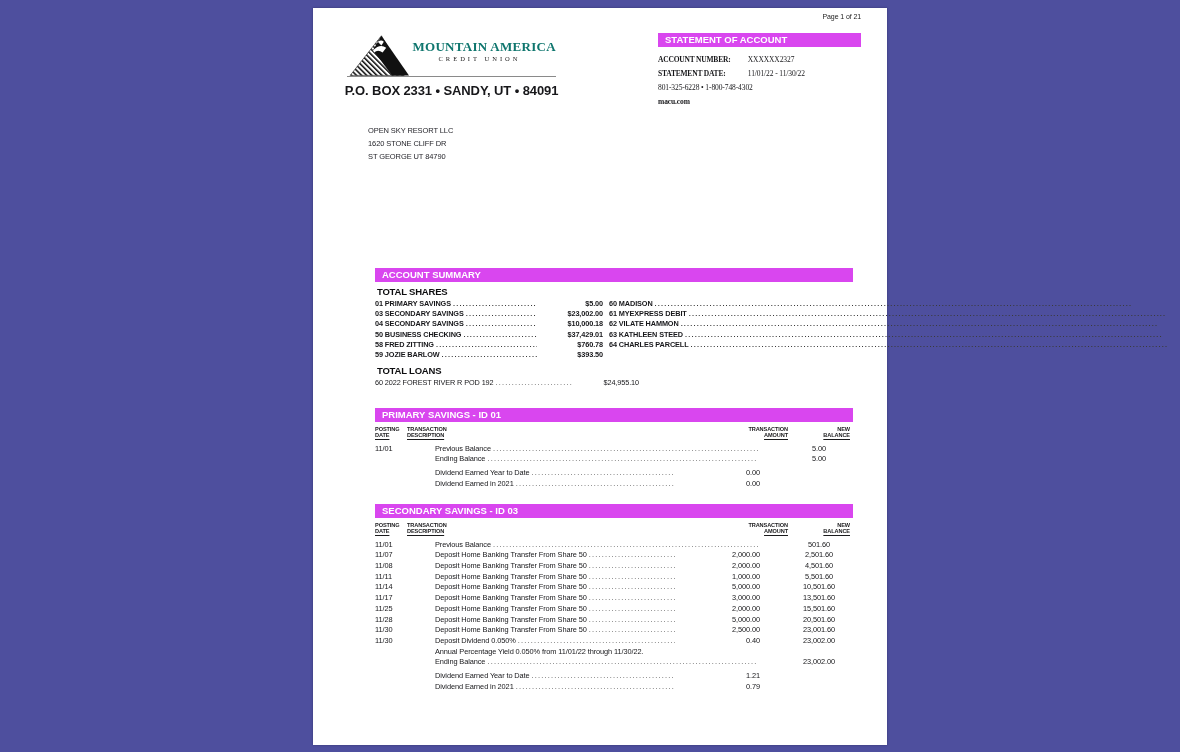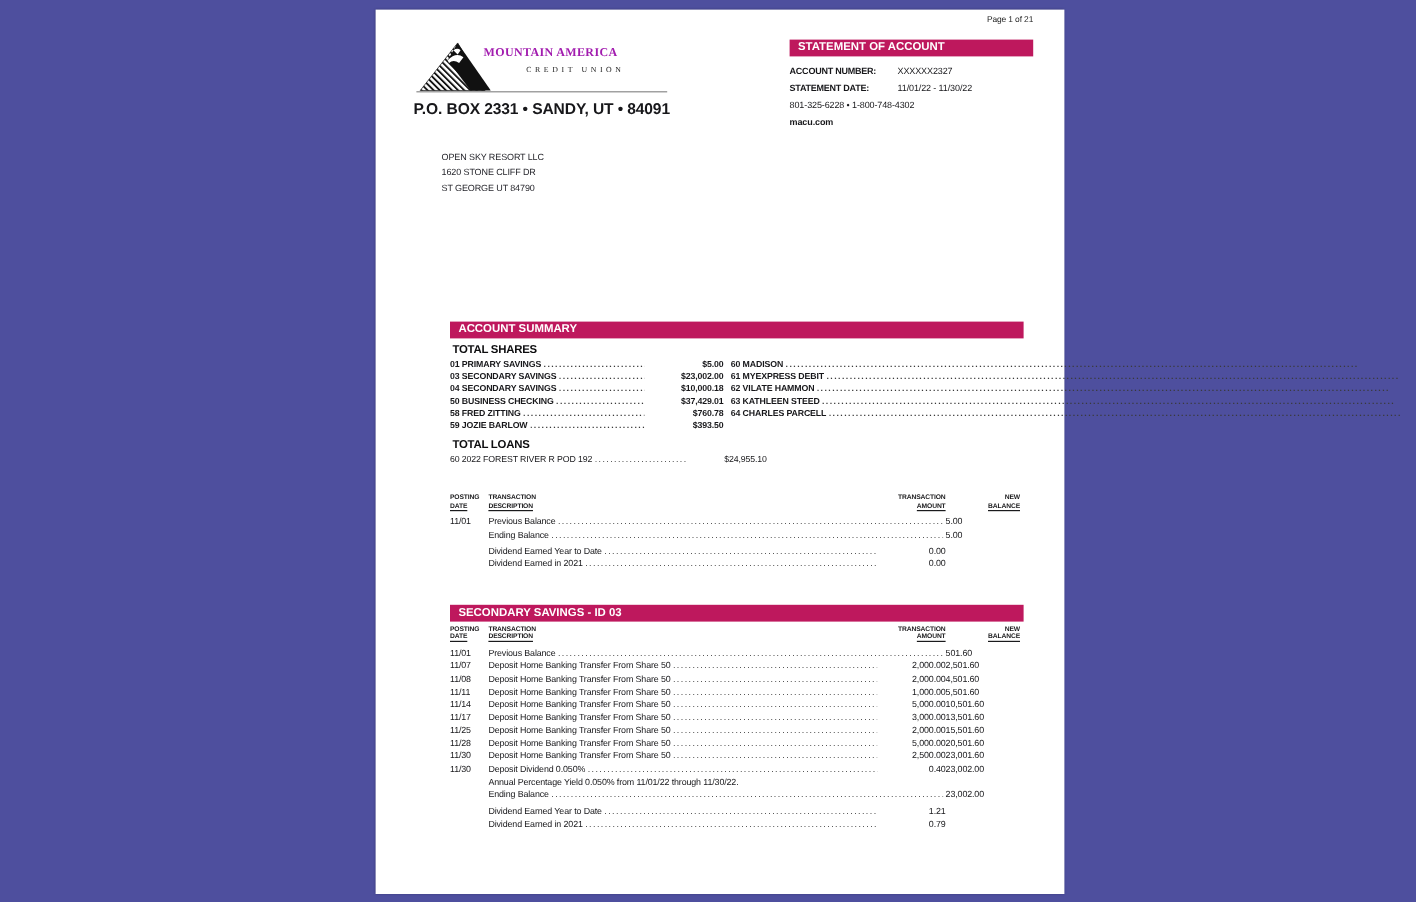--- a/index.html
+++ b/index.html
@@ -12,33 +12,33 @@
   .doc-page{
     position:absolute;left:313px;top:8px;width:574px;height:737px;
     background:#ffffff;color:#1d1d1f;
     box-shadow:0 0 2px rgba(30,30,70,.55);
     letter-spacing:-0.1px;
   }
   .page-num{position:absolute;top:5px;right:26px;font-size:7px;color:#222;}
   
   .logo-block{position:absolute;left:34px;top:20px;width:209px;height:66px;}
   .mountain{position:absolute;left:2px;top:5px;width:60px;height:44px;}
-  .brand-name{position:absolute;left:56px;top:11px;width:153px;text-align:left;
-    font-family:"Liberation Serif",serif;font-size:10px;font-weight:bold;
-    letter-spacing:.3px;white-space:nowrap;color:#a21caf;}
+  .brand-name{position:absolute;left:56px;top:11px;width:153px;text-align:right;
+    font-family:"Liberation Serif",serif;font-size:13px;font-weight:bold;
+    letter-spacing:.3px;white-space:nowrap;color:#0f766e;}
   .brand-sub{position:absolute;left:56px;top:27px;width:153px;text-align:center;
     font-family:"Liberation Serif",serif;font-size:6.5px;letter-spacing:3px;color:#222;}
   .logo-rule{position:absolute;left:0;top:48px;width:209px;border-top:1px solid #8a8a8a;}
   .po-box{position:absolute;left:-10px;top:55px;width:229px;text-align:center;
     font-size:13px;font-weight:bold;color:#17171a;}
   
   .stmt-block{position:absolute;left:345px;top:25px;width:203px;}
-  .black-bar{background:#be185d;color:#fff;font-weight:bold;font-size:9.5px;
+  .black-bar{background:#d946ef;color:#fff;font-weight:bold;font-size:9.5px;
     height:13.5px;line-height:13.5px;padding-left:7px;letter-spacing:0;}
-  .stmt-rows{margin-top:6px;font-size:7.5px;color:#17171a;}
+  .stmt-rows{margin-top:6px;font-size:7.5px;color:#17171a;font-family:Liberation Serif, serif;}
   .stmt-row{line-height:14px;white-space:nowrap;}
   .stmt-label{display:inline-block;width:88px;font-weight:bold;letter-spacing:-0.2px;}
   .stmt-bold{font-weight:bold;}
   
   .recipient{position:absolute;left:55px;top:116px;font-size:7.5px;line-height:13px;color:#26262c;}
   
   .summary{position:absolute;left:62px;top:260px;width:478px;}
   .subhead{font-size:9.5px;font-weight:bold;color:#0d0d0f;margin:4px 0 2px 2px;letter-spacing:-0.2px;}
   .share-cols{display:flex;margin-top:1px;font-weight:bold;}
   .col-left{width:228px;margin-right:6px;}
@@ -56,26 +56,26 @@
   .tx-secondary{top:496px;}
   .thead{display:flex;margin-top:4px;padding-right:3px;font-size:5.6px;line-height:6.6px;
     font-weight:bold;color:#1a1a1c;letter-spacing:-0.1px;}
   .h-date{width:32px;}
   .h-desc{flex:1;}
   .h-amt{width:55px;text-align:right;}
   .h-bal{width:62px;text-align:right;}
   .u{text-decoration:underline;text-underline-offset:1.5px;}
   .tbody{margin-top:5px;}
   .trow{display:flex;align-items:baseline;height:10.7px;padding-right:3px;
-    font-size:7.4px;white-space:nowrap;color:#17171a;}
+    font-size:7.4px;white-space:nowrap;color:#17171a;gap:28px;}
   .trow.gap{margin-top:3px;}
   .t-date{flex:0 0 32px;}
   .t-desc{flex:1 1 auto;display:flex;align-items:baseline;overflow:hidden;}
   .t-amt{flex:0 0 55px;text-align:right;}
-  .t-bal{flex:0 0 62px;text-align:left;}
+  .t-bal{flex:0 0 62px;text-align:center;}
 </style>
 </head>
 <body>
 
 <div class="doc-page">
 
   <div class="page-num">Page 1 of 21</div>
 
   <div class="logo-block">
     <svg class="mountain" viewBox="0 0 100 72">
@@ -186,20 +186,21 @@
     <div class="loan-rows" id="loan-rows">
         <div class="srow">
           <span class="lbl">60 2022 FOREST RIVER R POD 192</span>
           <span class="dots"></span>
           <span class="amt">$24,955.10</span>
         </div>
       </div>
   </div>
 
   <div class="tx-section tx-primary">
+    <div class="black-bar">PRIMARY SAVINGS - ID 01</div>
     <div class="thead">
       <div class="h-date">
         <div>POSTING</div>
         <div class="u">DATE</div>
       </div>
       <div class="h-desc">
         <div>TRANSACTION</div>
         <div class="u">DESCRIPTION</div>
       </div>
       <div class="h-amt">

